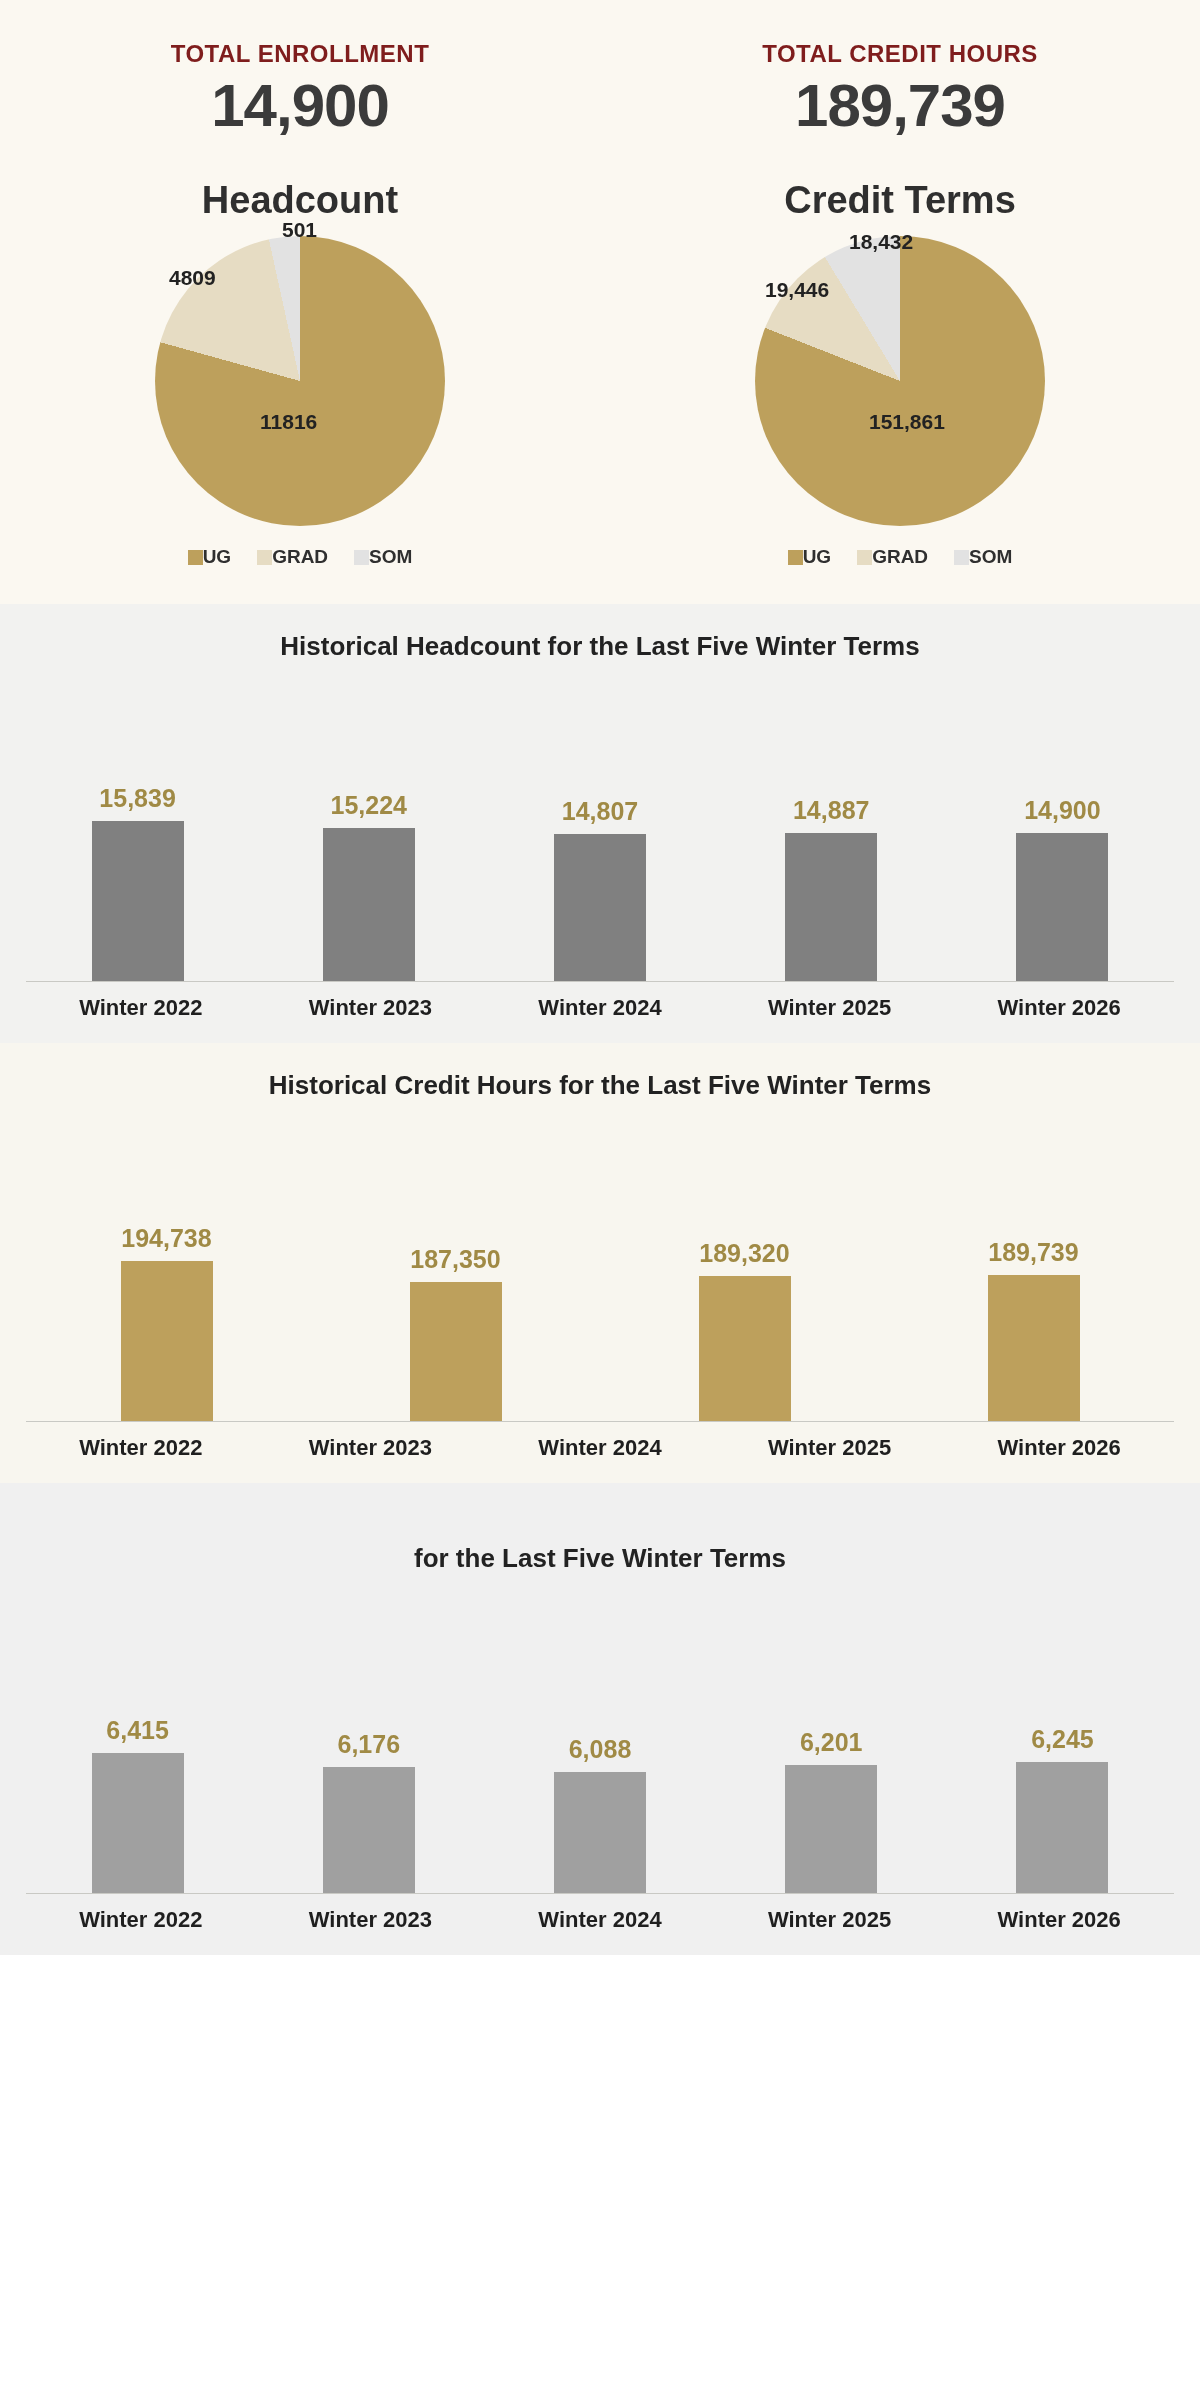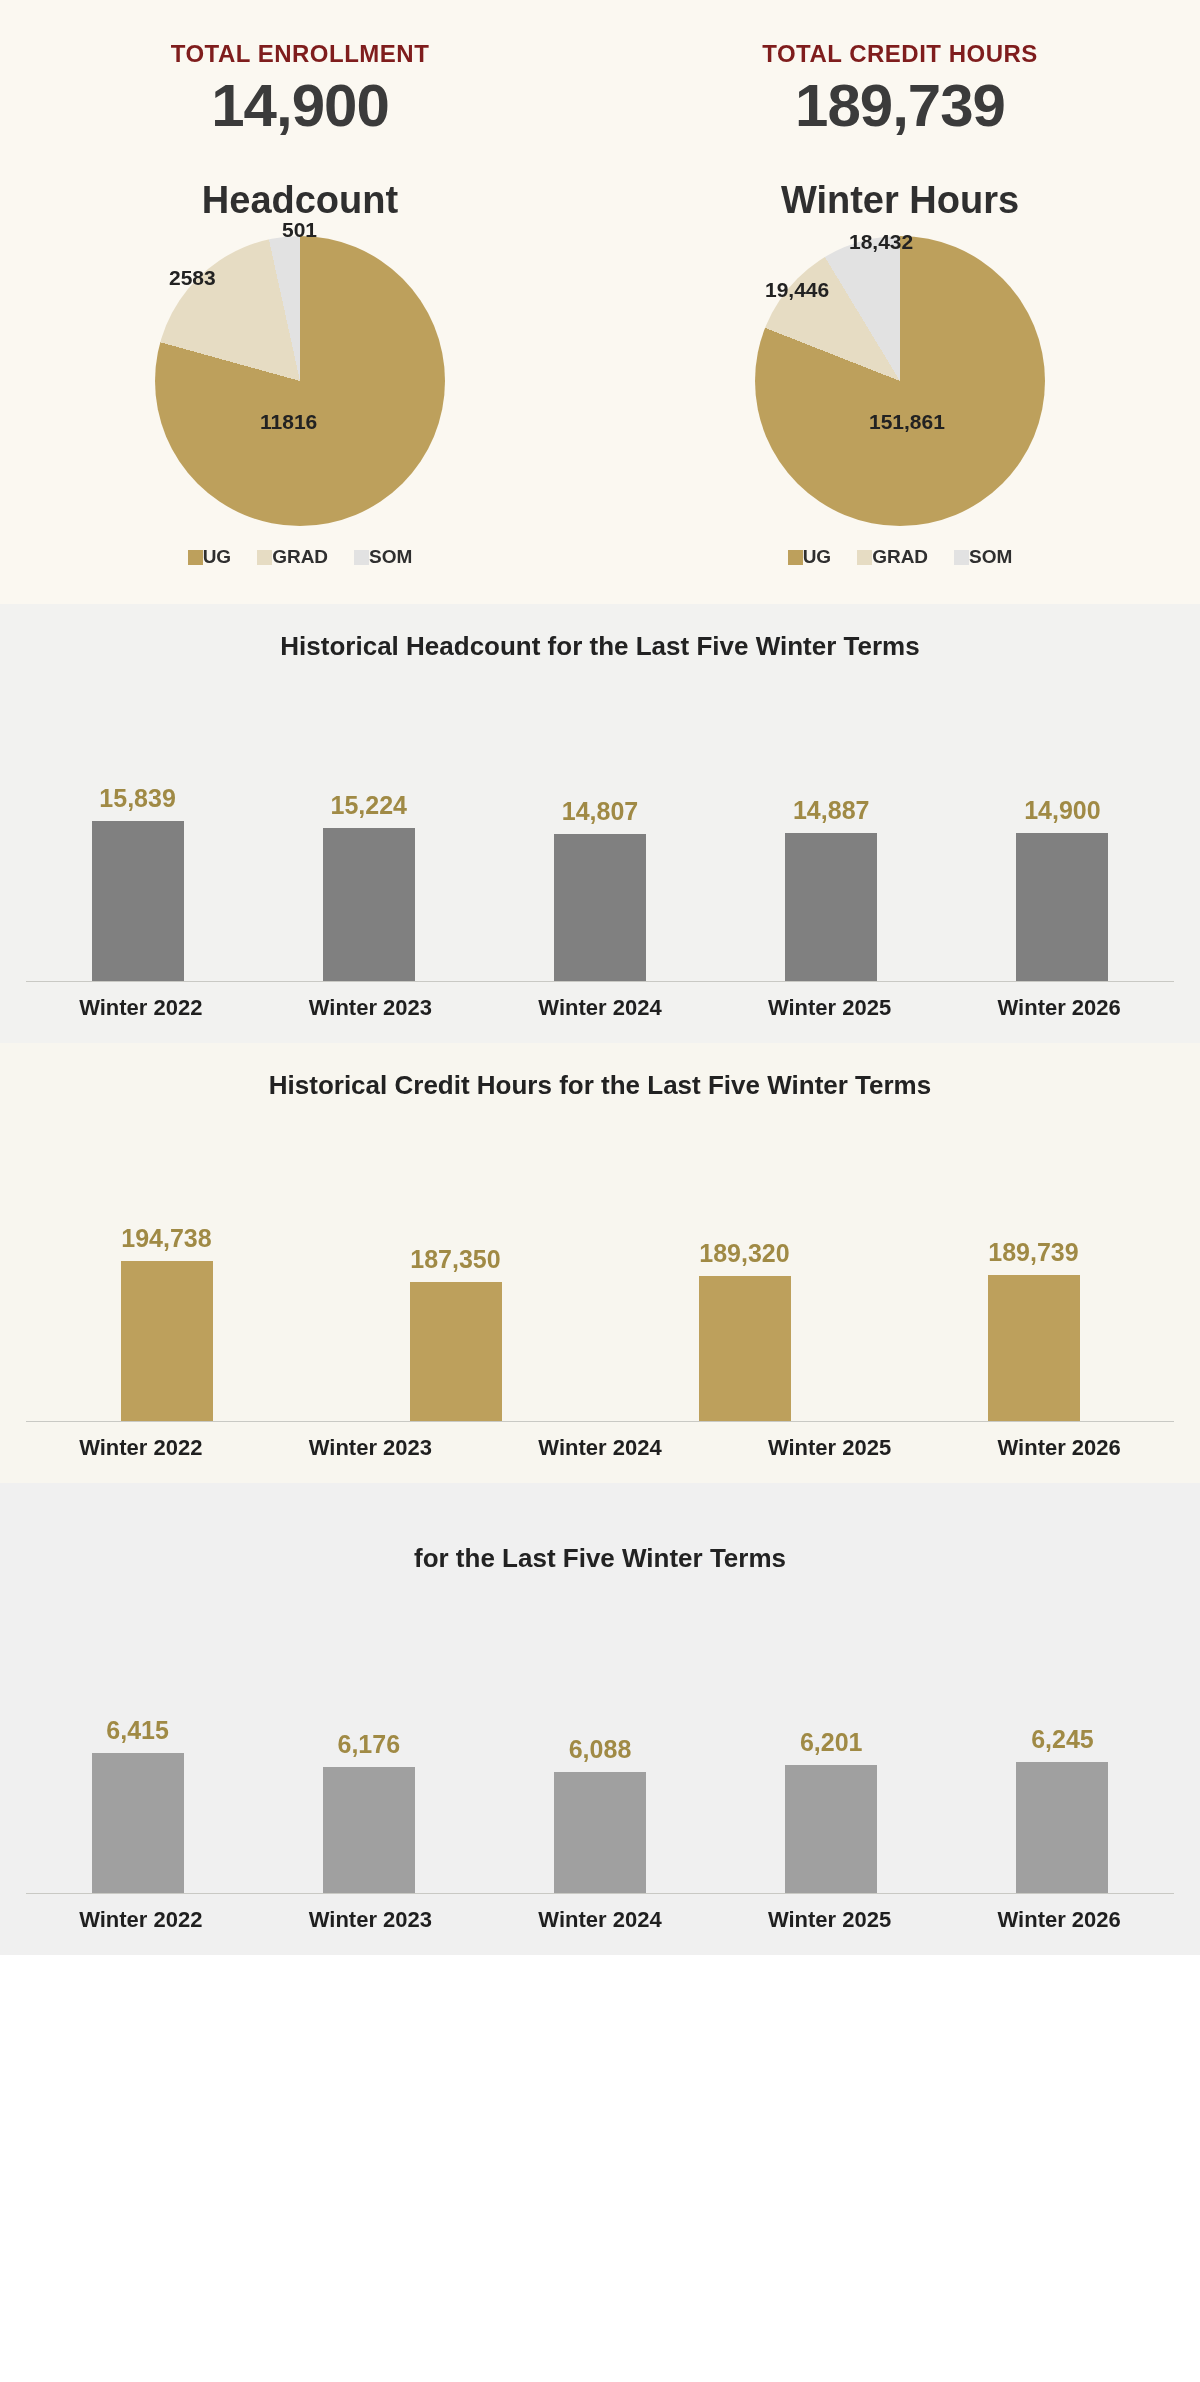--- a/index.html
+++ b/index.html
@@ -186,41 +186,41 @@
     <div class="pies-row">
 
       <div class="pie-col">
         <div class="pie-title">Headcount</div>
         <div class="pie-wrap">
           <div class="pie" style="background: conic-gradient(from 0deg,
                       #bda05c 0deg 285.5deg,
                       #e6dcc3 285.5deg 347.6deg,
                       #e2e2e2 347.6deg 360deg);"></div>
           <div class="pie-lbl" style="left:127px; top:-18px;">501</div>
-          <div class="pie-lbl" style="left:14px; top:30px;">2583</div>
+          <div class="pie-lbl" style="left:14px; top:30px;">4809</div>
           <div class="pie-lbl" style="left:105px; top:174px;">11816</div>
         </div>
         <div class="legend">
           <span class="legend-item">
             <span class="swatch" style="background:#bda05c"></span>
             <span>UG</span>
           </span>
           <span class="legend-item">
             <span class="swatch" style="background:#e6dcc3"></span>
             <span>GRAD</span>
           </span>
           <span class="legend-item">
             <span class="swatch" style="background:#e2e2e2"></span>
             <span>SOM</span>
           </span>
         </div>
       </div>
 
       <div class="pie-col">
-        <div class="pie-title">Winter Hours</div>
+        <div class="pie-title">Credit Terms</div>
         <div class="pie-wrap">
           <div class="pie" style="background: conic-gradient(from 0deg,
                       #bda05c 0deg 291.5deg,
                       #e6dcc3 291.5deg 328.8deg,
                       #e2e2e2 328.8deg 360deg);"></div>
           <div class="pie-lbl" style="left:94px; top:-6px;">18,432</div>
           <div class="pie-lbl" style="left:10px; top:42px;">19,446</div>
           <div class="pie-lbl" style="left:90px; top:174px;margin-left:24px;">151,861</div>
         </div>
         <div class="legend">

